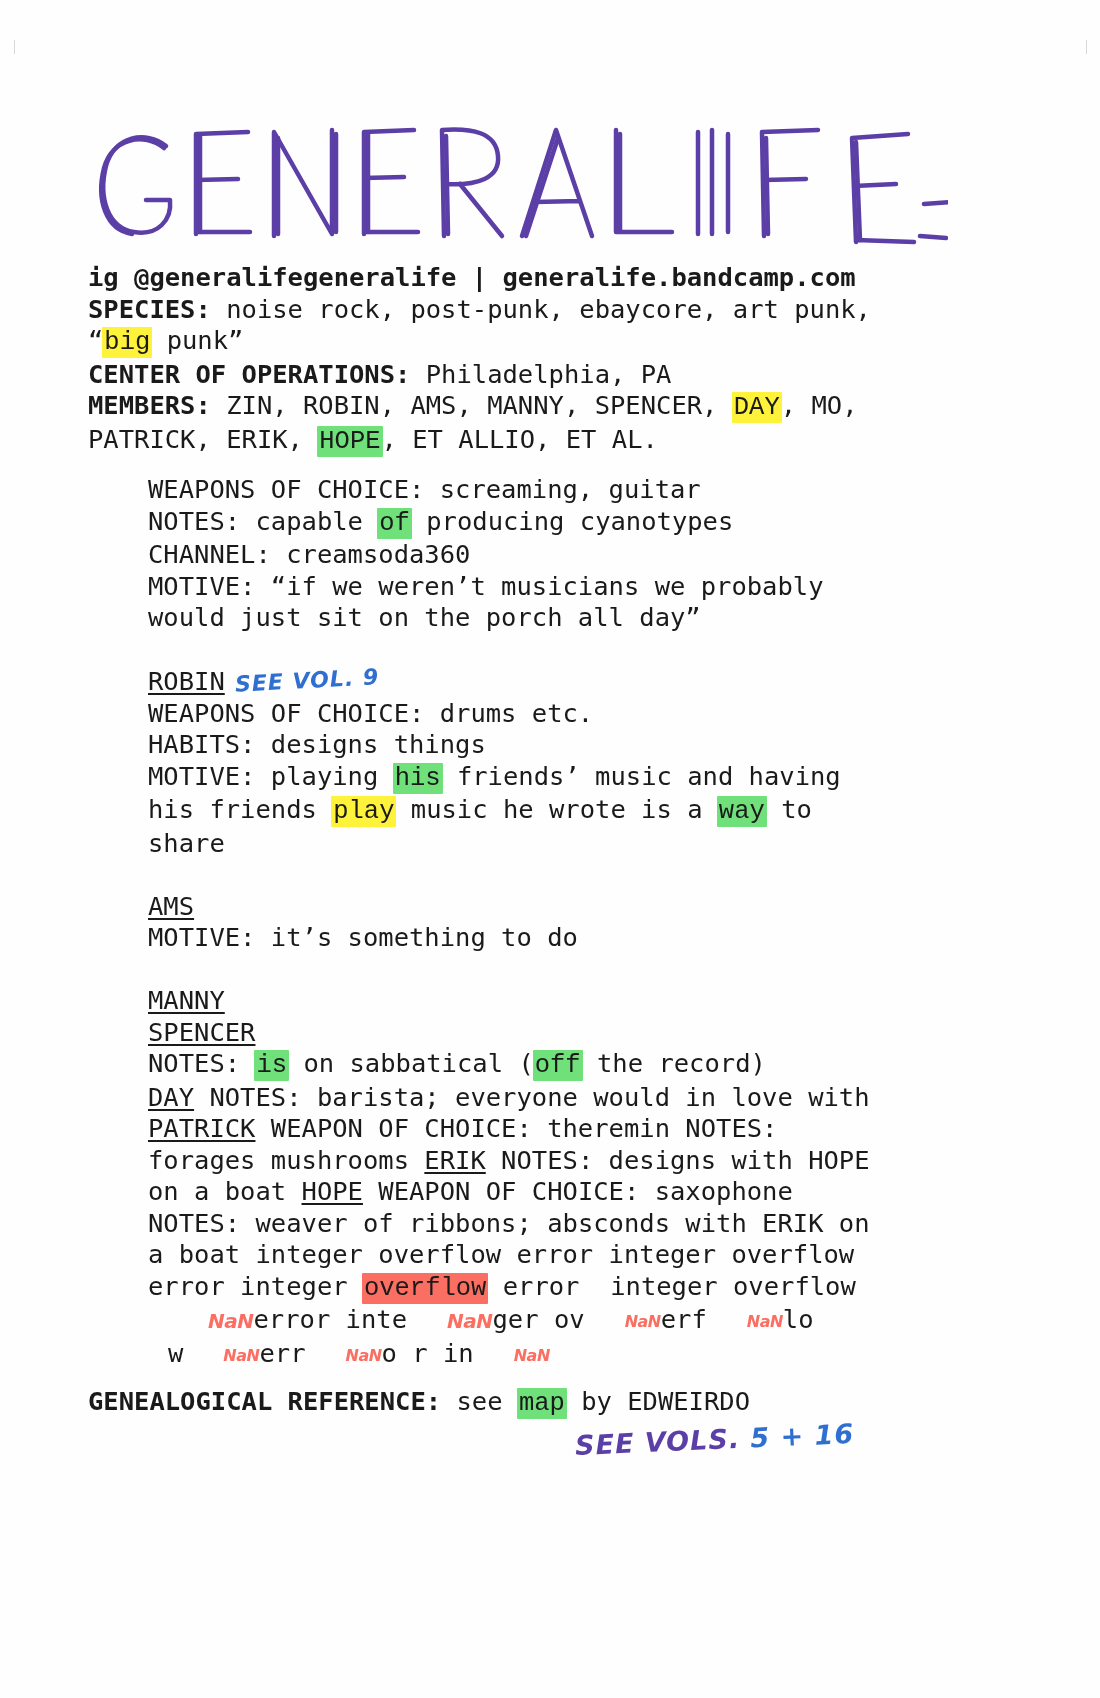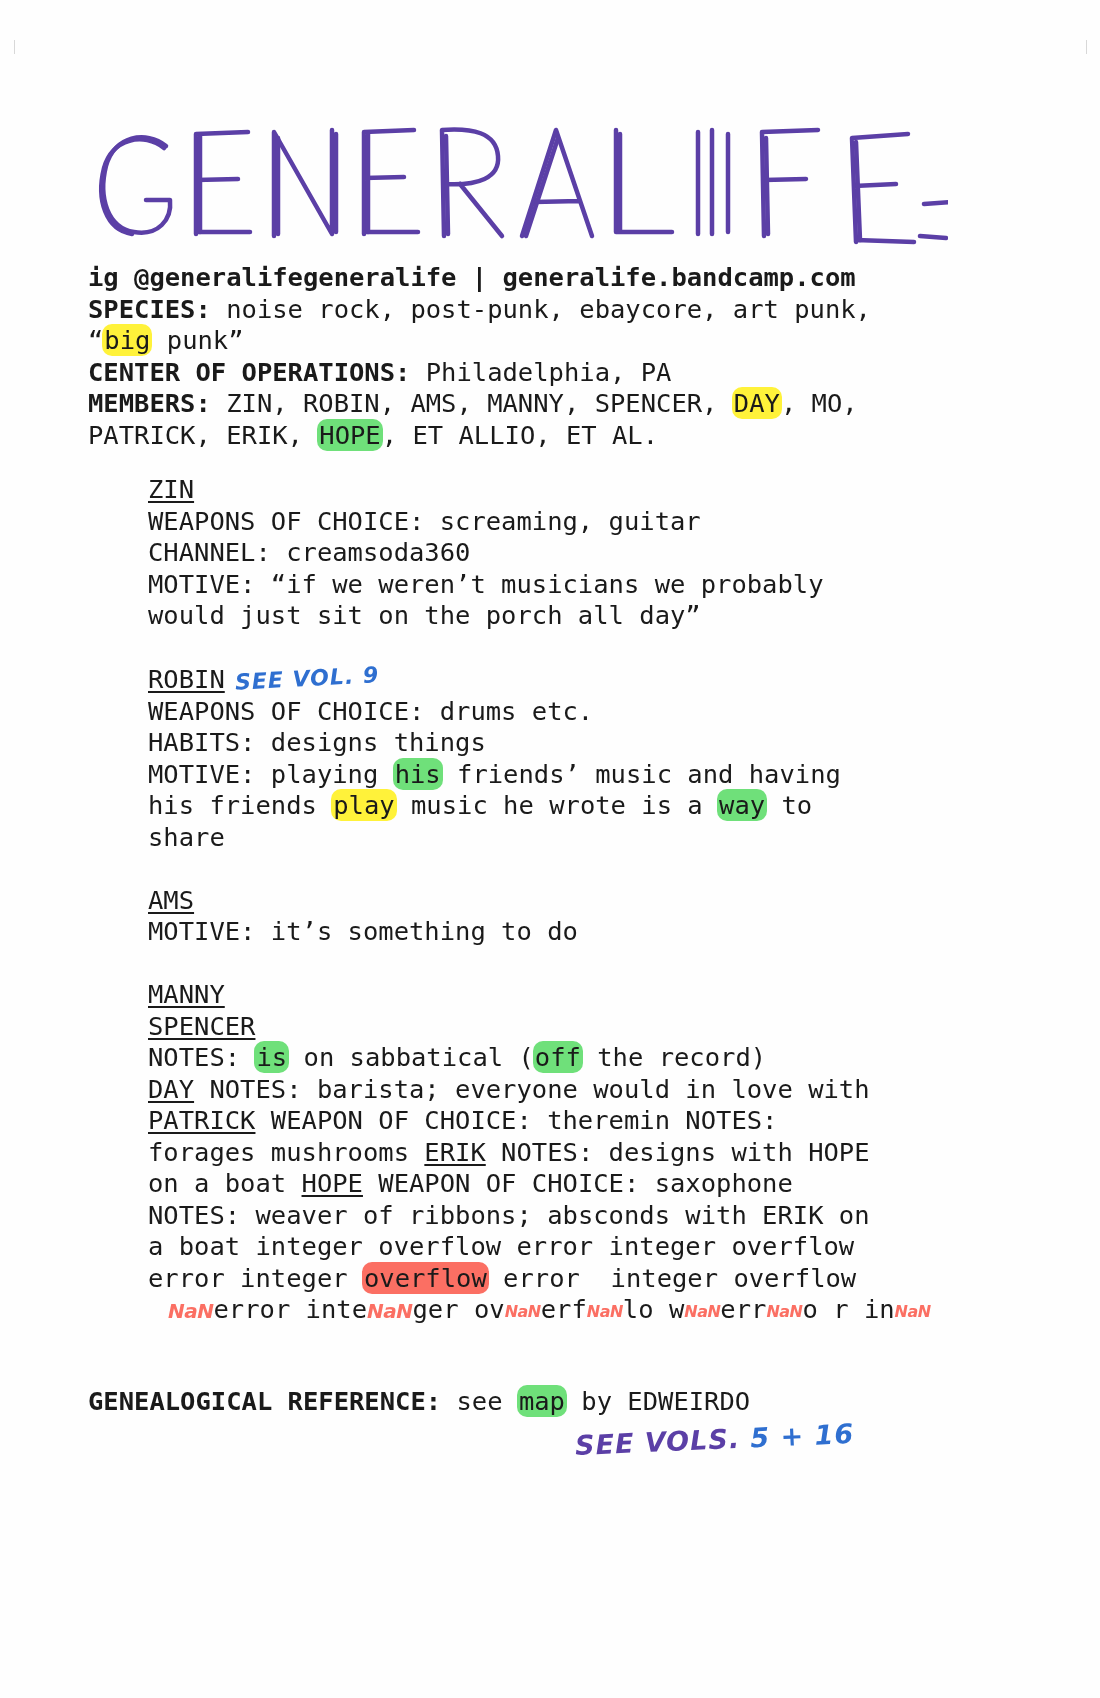--- a/index.html
+++ b/index.html
@@ -59,24 +59,25 @@
     width: 900px;
   }
   .body-block .line { }
 
   .gap { height: 31.5px; }
 
   .u { text-decoration: underline; text-underline-offset: 3px; }
 
   
   .hl {
-    border-radius: 10px;
+    border-radius: 1px;
     padding: 1px 2px;
     margin: 0 -1px;
     box-decoration-break: clone;
+    font-family: Liberation Mono, monospace;
     -webkit-box-decoration-break: clone;
   }
   .hl-yellow { background: #fff23a; }
   .hl-green  { background: #6fe07a; }
   .hl-red    { background: #fb6f63; }
 
   
   .hand {
     font-family: "DejaVu Sans", sans-serif;
     font-weight: bold;
@@ -93,20 +94,21 @@
     vertical-align: 2px;
   }
 
   .nan {
     font-family: "DejaVu Sans", sans-serif;
     font-style: italic;
     font-weight: bold;
     color: #fb6f63;
     font-size: 20px;
     letter-spacing: -0.5px;
+    margin-left: 40px;
   }
   .nan-sm { font-size: 16px; vertical-align: 1px;}
 
   .last-line {
     position: absolute;
     left: 88px;
     top: 1386px;
     width: 940px;
   }
 
@@ -182,22 +184,22 @@
 
     <div class="line"><span class="bold">CENTER OF OPERATIONS:</span><span> Philadelphia, PA</span></div>
 
     <div class="line"><span class="bold">MEMBERS:</span><span> ZIN, ROBIN, AMS, MANNY, SPENCER, </span><span class="hl hl-yellow">DAY</span><span>, MO,</span></div>
 
     <div class="line"><span>PATRICK, ERIK, </span><span class="hl hl-green">HOPE</span><span>, ET ALLIO, ET AL.</span></div>
   </div>
 
   <div class="body-block">
 
-    <div class="line"><span class="u">ZIN</span></div>
     <div class="line"><span>WEAPONS OF CHOICE:</span><span> screaming, guitar</span></div>
+    <div class="line"><span>NOTES:</span><span> capable </span><span class="hl hl-green">of</span><span> producing cyanotypes</span></div>
     <div class="line"><span>CHANNEL:</span><span> creamsoda360</span></div>
     <div class="line"><span>MOTIVE:</span><span> “if we weren’t musicians we probably</span></div>
     <div class="line"><span>would just sit on the porch all day”</span></div>
 
     <div class="gap"></div>
 
     <div class="line"><span class="u">ROBIN</span><span class="hand hand-blue hand-inline">SEE VOL. 9</span></div>
     <div class="line"><span>WEAPONS OF CHOICE:</span><span> drums etc.</span></div>
     <div class="line"><span>HABITS:</span><span> designs things</span></div>
     <div class="line"><span>MOTIVE:</span><span> playing </span><span class="hl hl-green">his</span><span> friends’ music and having</span></div>

